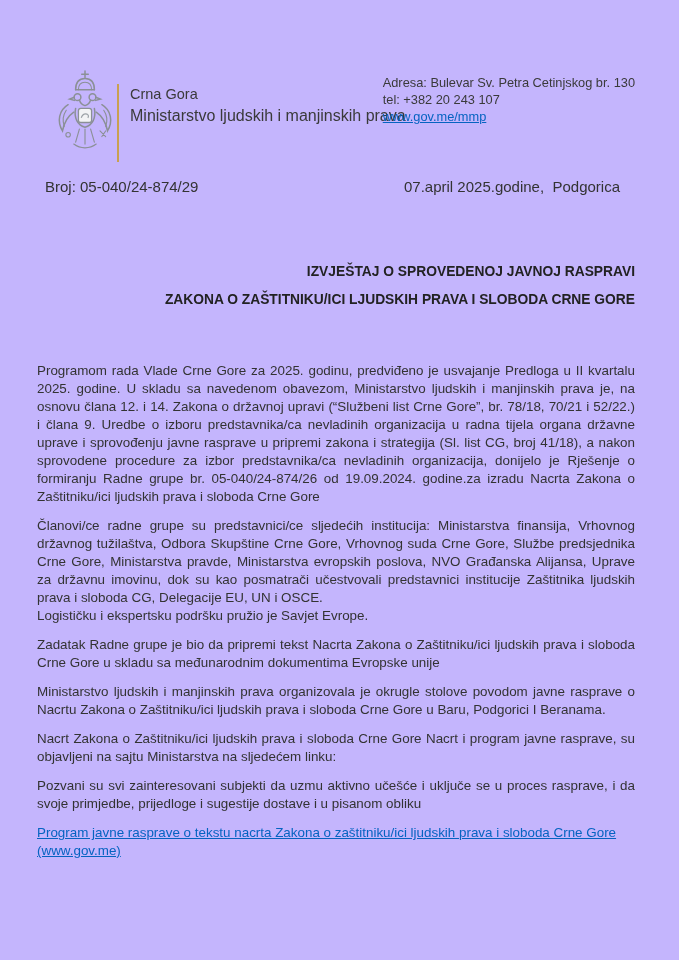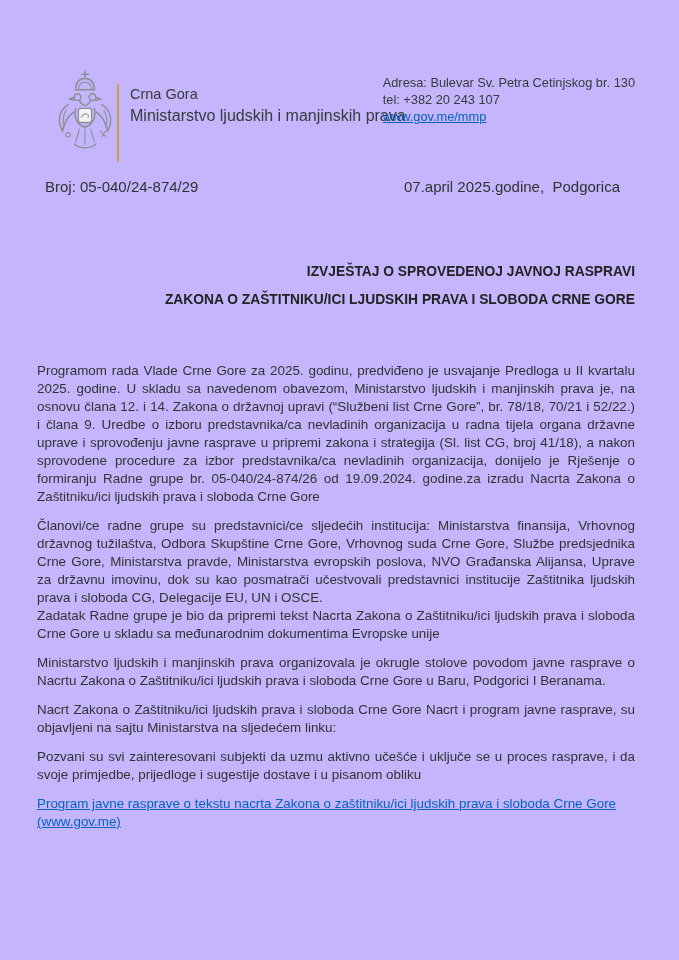--- a/index.html
+++ b/index.html
@@ -162,20 +162,21 @@
   </div>
 
   <div class="title">
     <div>IZVJEŠTAJ O SPROVEDENOJ JAVNOJ RASPRAVI</div>
     <div>ZAKONA O ZAŠTITNIKU/ICI LJUDSKIH PRAVA I SLOBODA CRNE GORE</div>
   </div>
 
   <main class="bodytext">
     <p>Programom rada Vlade Crne Gore za 2025. godinu, predviđeno je usvajanje Predloga u II kvartalu 2025. godine. U skladu sa navedenom obavezom, Ministarstvo  ljudskih i manjinskih prava je, na osnovu člana 12. i 14. Zakona o državnoj upravi (“Službeni list Crne Gore”, br. 78/18, 70/21 i 52/22.) i člana 9. Uredbe o izboru predstavnika/ca nevladinih organizacija u radna tijela organa državne uprave i sprovođenju javne rasprave u pripremi zakona i strategija (Sl. list CG, broj 41/18), a nakon sprovodene procedure za izbor predstavnika/ca nevladinih organizacija, donijelo je Rješenje o formiranju Radne grupe br. 05-040/24-874/26 od 19.09.2024. godine.za izradu Nacrta Zakona o Zaštitniku/ici ljudskih prava i sloboda Crne Gore</p>
     <p class="no-gap-below">Članovi/ce radne grupe su predstavnici/ce sljedećih institucija: Ministarstva finansija, Vrhovnog državnog tužilaštva, Odbora Skupštine Crne Gore, Vrhovnog suda Crne Gore, Službe predsjednika Crne Gore, Ministarstva pravde, Ministarstva evropskih poslova, NVO Građanska Alijansa, Uprave za državnu imovinu, dok su kao posmatrači učestvovali predstavnici institucije Zaštitnika ljudskih prava i sloboda CG, Delegacije EU, UN i OSCE.</p>
+    <p class="plain-line">Logističku i ekspertsku podršku pružio je Savjet Evrope.</p>
     <p>Zadatak Radne grupe je bio da pripremi tekst Nacrta Zakona o Zaštitniku/ici ljudskih prava i sloboda Crne Gore u skladu sa međunarodnim dokumentima Evropske unije</p>
     <p>Ministarstvo ljudskih i manjinskih prava organizovala je  okrugle stolove povodom javne rasprave o Nacrtu  Zakona o Zaštitniku/ici ljudskih prava i sloboda Crne Gore u Baru, Podgorici I Beranama.</p>
     <p>Nacrt  Zakona o Zaštitniku/ici ljudskih prava i sloboda Crne Gore Nacrt i program javne rasprave, su objavljeni na sajtu Ministarstva na sljedećem linku:</p>
     <p>Pozvani su svi zainteresovani subjekti da uzmu aktivno učešće i uključe se u proces rasprave, i da svoje primjedbe, prijedloge i sugestije  dostave i u pisanom obliku</p>
     <p class="plain-line">
       <a class="doclink">Program javne rasprave o tekstu nacrta Zakona o zaštitniku/ici ljudskih prava i sloboda Crne Gore (www.gov.me)</a>
     </p>
   </main>
 
 </div>

